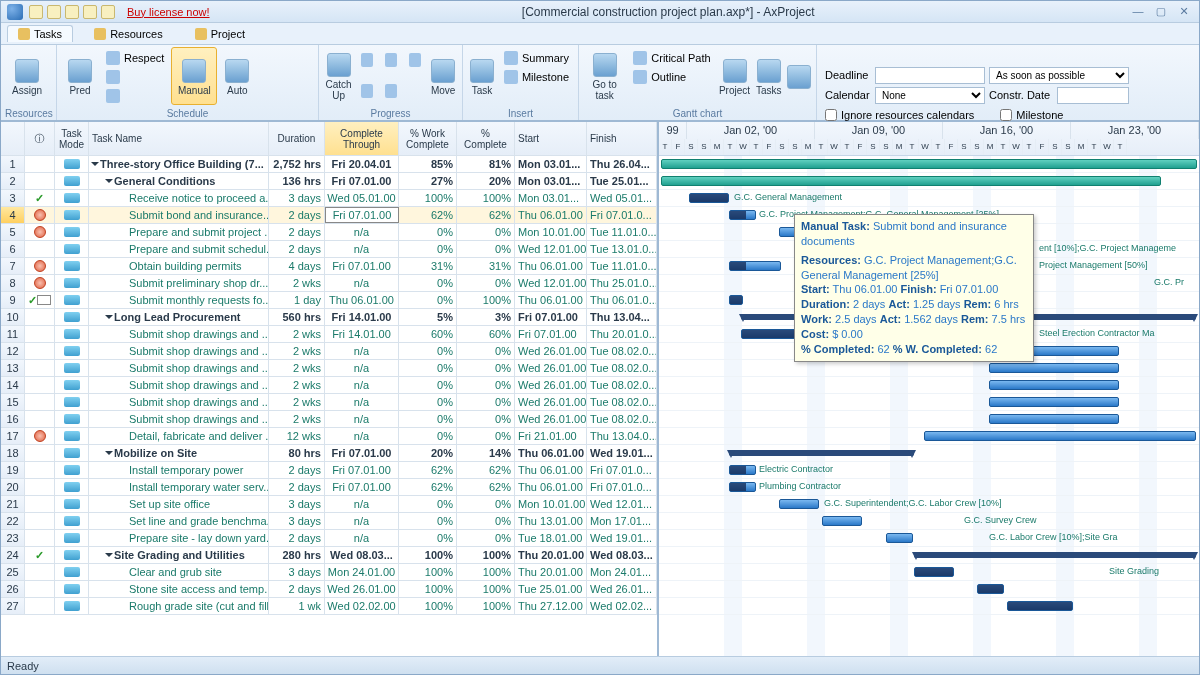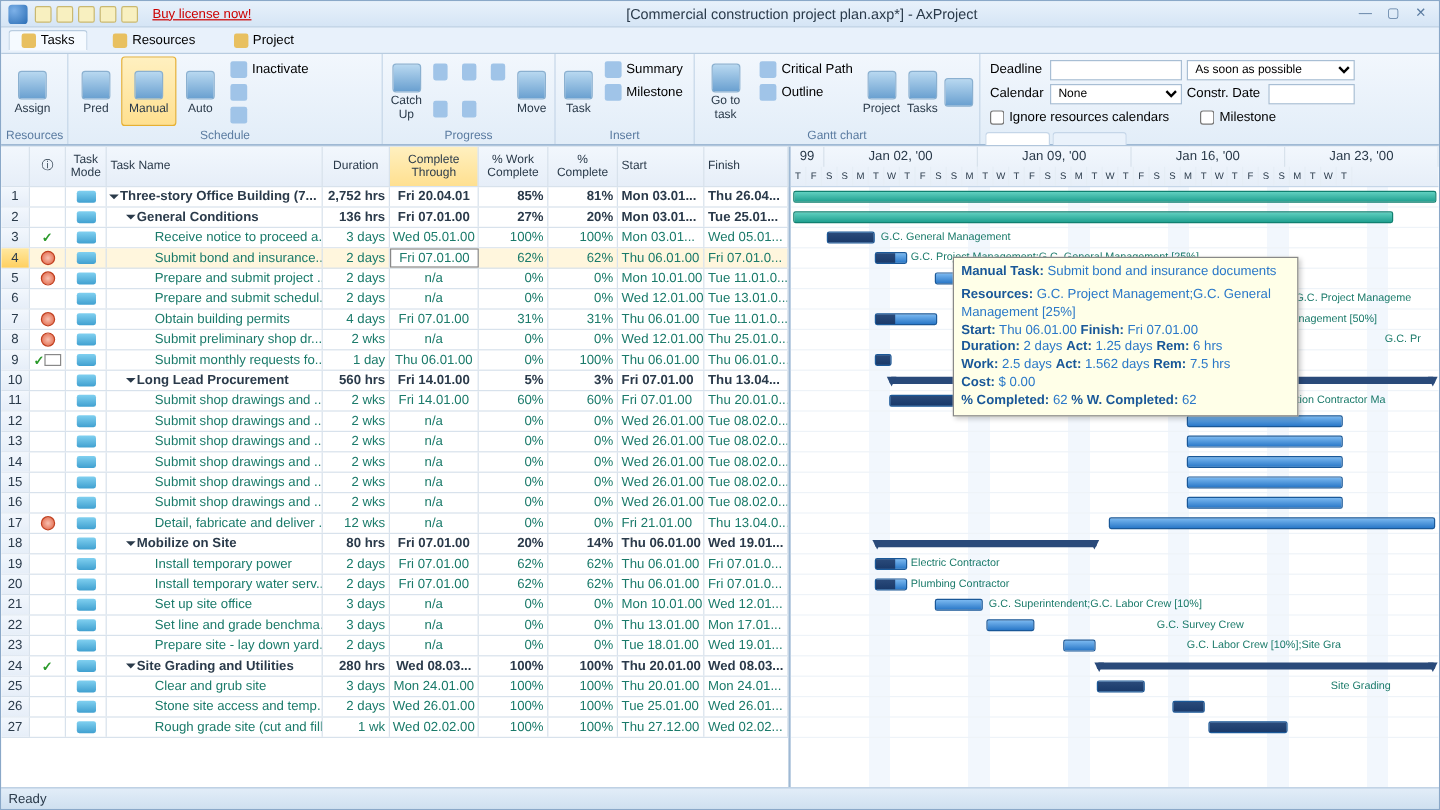--- a/index.html
+++ b/index.html
@@ -73,21 +73,21 @@
 .gbody { flex:1; position:relative; }
 .gr { position:absolute; left:0; right:0; height:17px; border-bottom:1px solid #eef3f8; }
 .bar { position:absolute; height:10px; top:3px; border-radius:2px; }
 .bar.summary { background:#2a4a7a; height:6px; top:5px; }
 .bar.summary:before, .bar.summary:after { content:""; position:absolute; top:0; width:0; height:0; border-top:8px solid #2a4a7a; border-left:4px solid transparent; border-right:4px solid transparent; }
 .bar.summary:before { left:-2px; } .bar.summary:after { right:-2px; }
 .bar.task { background: linear-gradient(#7ab8f0,#2a78c8); border:1px solid #1a5898; }
 .bar.task .prog { position:absolute; left:0; top:0; bottom:0; background: linear-gradient(#2a4a7a,#1a3a6a); }
 .bar.teal { background: linear-gradient(#60d0c0,#20a090); border:1px solid #108070; }
 .barlabel { position:absolute; font-size:9px; color:#1a7a6a; top:2px; white-space:nowrap; }
-.tooltip { position:absolute; background:#ffffe8; border:1px solid #888; padding:4px 6px; font-size:10px; color:#2a3a4a; box-shadow:2px 2px 4px rgba(0,0,0,.2); width:288px; z-index:10; line-height:1.35; }
+.tooltip { position:absolute; background:#ffffe8; border:1px solid #888; padding:4px 6px; font-size:10px; color:#2a3a4a; box-shadow:2px 2px 4px rgba(0,0,0,.2); width:240px; z-index:10; line-height:1.35; }
 .tooltip b { color:#1a5898; }
 .tooltip .v { color:#2a78c8; }
 .statusbar { height: 18px; background: linear-gradient(#e2edf8,#cfe0f0); border-top:1px solid #b8cce0; padding:0 6px; display:flex; align-items:center; font-size:10px; color:#2a3a4a; }
 </style>
 </head>
 <body>
 
 <div class="window">
 
   <div class="titlebar">
@@ -132,40 +132,40 @@
           </div>
       </div>
       <div class="label">Resources</div>
     </div>
     <div class="rgroup" style="width:262px;">
       <div class="body">
         <div class="rbtn-large" style="width:38px;">
             <div class="icn"></div>
             <div class="txt">Pred</div>
           </div>
-        <div class="rbtn-large active" style="width:46px;">
-            <div class="icn"></div>
-            <div class="txt">Manual</div>
-          </div>
-        <div class="rbtn-large" style="width:36px;">
-            <div class="icn"></div>
-            <div class="txt">Auto</div>
-          </div>
         <div class="rcol" style="padding-top:2px;">
           <div class="rbtn-sm">
               <span class="icn"></span>
-              <span>Inactivate</span>
+              <span>Respect</span>
             </div>
           <div class="rbtn-sm">
               <span class="icn"></span>
             </div>
           <div class="rbtn-sm">
               <span class="icn"></span>
             </div>
         </div>
+        <div class="rbtn-large active" style="width:46px;">
+            <div class="icn"></div>
+            <div class="txt">Manual</div>
+          </div>
+        <div class="rbtn-large" style="width:36px;">
+            <div class="icn"></div>
+            <div class="txt">Auto</div>
+          </div>
       </div>
       <div class="label">Schedule</div>
     </div>
     <div class="rgroup" style="width:144px;">
       <div class="body">
         <div class="rbtn-large" style="width:40px;">
             <div class="icn"></div>
             <div class="txt" style="white-space:pre;">Catch
 Up</div>
           </div>
@@ -239,21 +239,21 @@
         <div class="rbtn-large" style="width:38px;">
             <div class="icn"></div>
             <div class="txt">Tasks</div>
           </div>
         <div class="rbtn-large" style="width:28px;">
             <div class="icn"></div>
           </div>
       </div>
       <div class="label">Gantt chart</div>
     </div>
-    <div class="rgroup" style="flex:1; border-right:none;">
+    <div class="rgroup" style="flex:1; border-right:none;margin-top:17px;">
       <div class="fields">
         <div class="row">
           <span style="width:46px;">Deadline</span>
           <input type="text" style="width: 110px;" value="">
           <select style="width:140px;"><option>As soon as possible</option></select>
         </div>
         <div class="row">
           <span style="width:46px;">Calendar</span>
           <select style="width:110px;"><option>None</option></select>
           <span style="width:64px;">Constr. Date</span>

